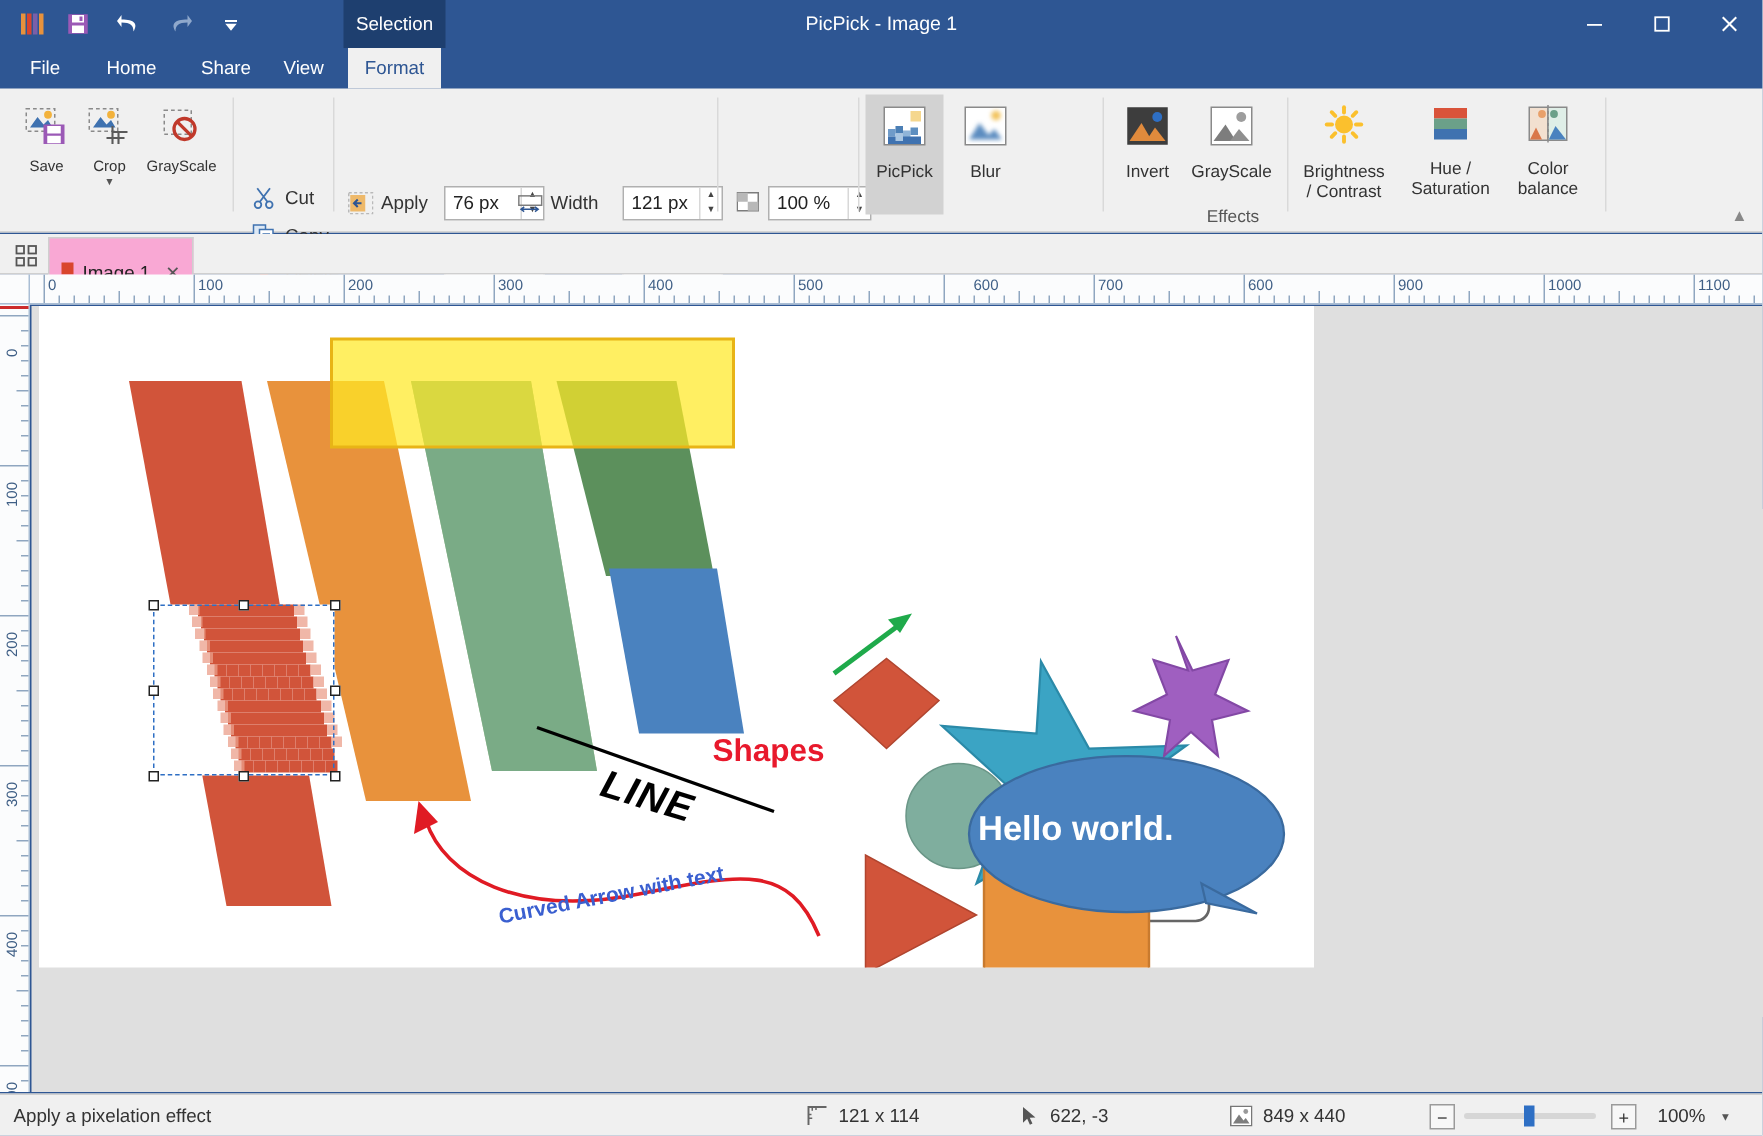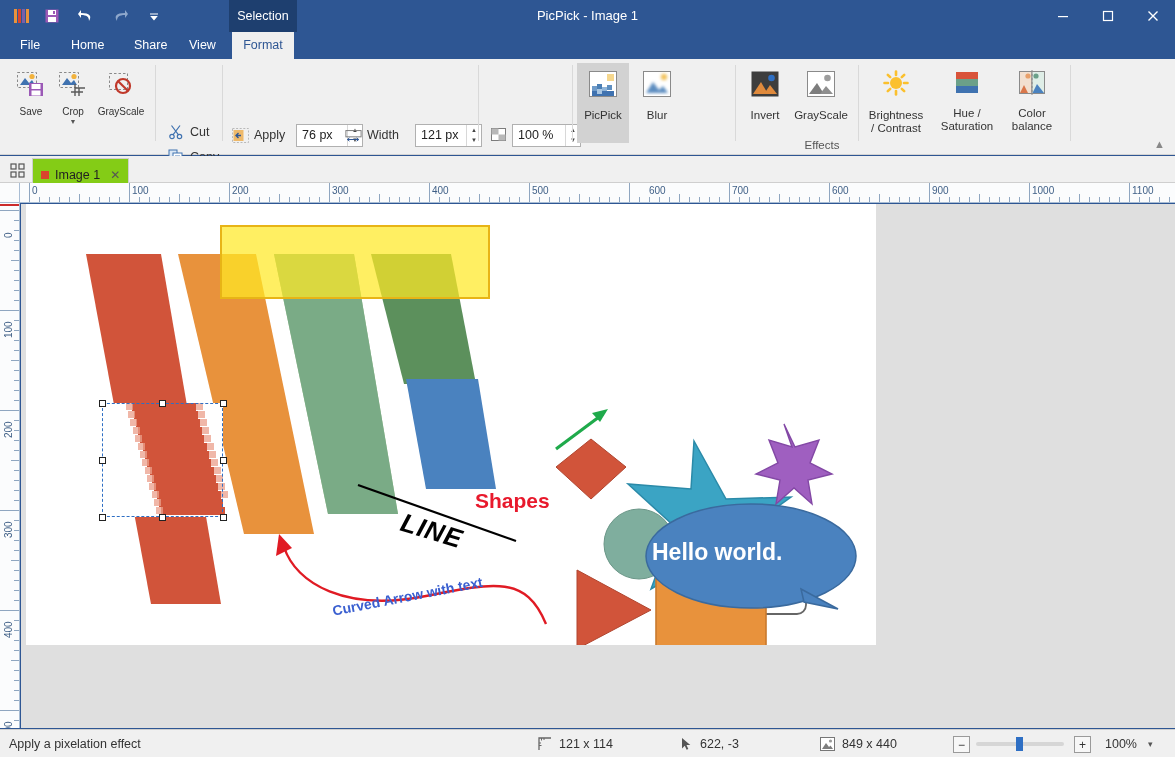--- a/index.html
+++ b/index.html
@@ -62,22 +62,22 @@
   .fx-btn.active { background:#d2d2d2; }
   .fx-btn .lbl { font-size:11.5px; color:#333; text-align:center; line-height:12.5px; margin-top:5px; }
   .grp-title { position:absolute; bottom:3px; font-size:11.5px; color:#555; width:100%; text-align:center; }
   .ribbon-collapse { position:absolute; right:10px; bottom:4px; color:#888; font-size:11px; cursor:pointer; }
 
   
   .doctabs { position:absolute; left:0; top:156px; width:1175px; height:27px; background:#f0f0f0;
     border-bottom:1px solid #cfcfcf; }
   .grid-btn { position:absolute; left:6px; top:3px; width:22px; height:22px; display:flex;
     align-items:center; justify-content:center; cursor:pointer; }
-  .dtab { position:absolute; left:32px; top:2px; height:25px; background:#84cc16; border:1px solid #cfcfcf;
-    border-bottom:0; display:flex; align-items:center; gap:6px; padding:16px 8px; cursor:pointer; }
+  .dtab { position:absolute; left:32px; top:2px; height:25px; background:#f9a8d4; border:1px solid #cfcfcf;
+    border-bottom:0; display:flex; align-items:flex-start; gap:6px; padding:16px 8px; cursor:pointer; }
   .dtab .sq { width:8px; height:8px; background:#d9452d; }
   .dtab .nm { font-size:12.5px; color:#222; }
   .dtab .x { font-size:12px; color:#555; margin-left:4px; cursor:pointer; }
 
   
   .ruler-h { position:absolute; left:20px; top:183px; width:1155px; height:20px; background:#fbfcfd;
     border-bottom:1px solid #a9bdd4; overflow:hidden; }
   .ruler-v { position:absolute; left:0; top:203px; width:20px; height:525px; background:#fbfcfd;
     border-right:1px solid #a9bdd4; overflow:hidden; }
   .ruler-corner { position:absolute; left:0; top:183px; width:20px; height:20px; background:#fbfcfd;

